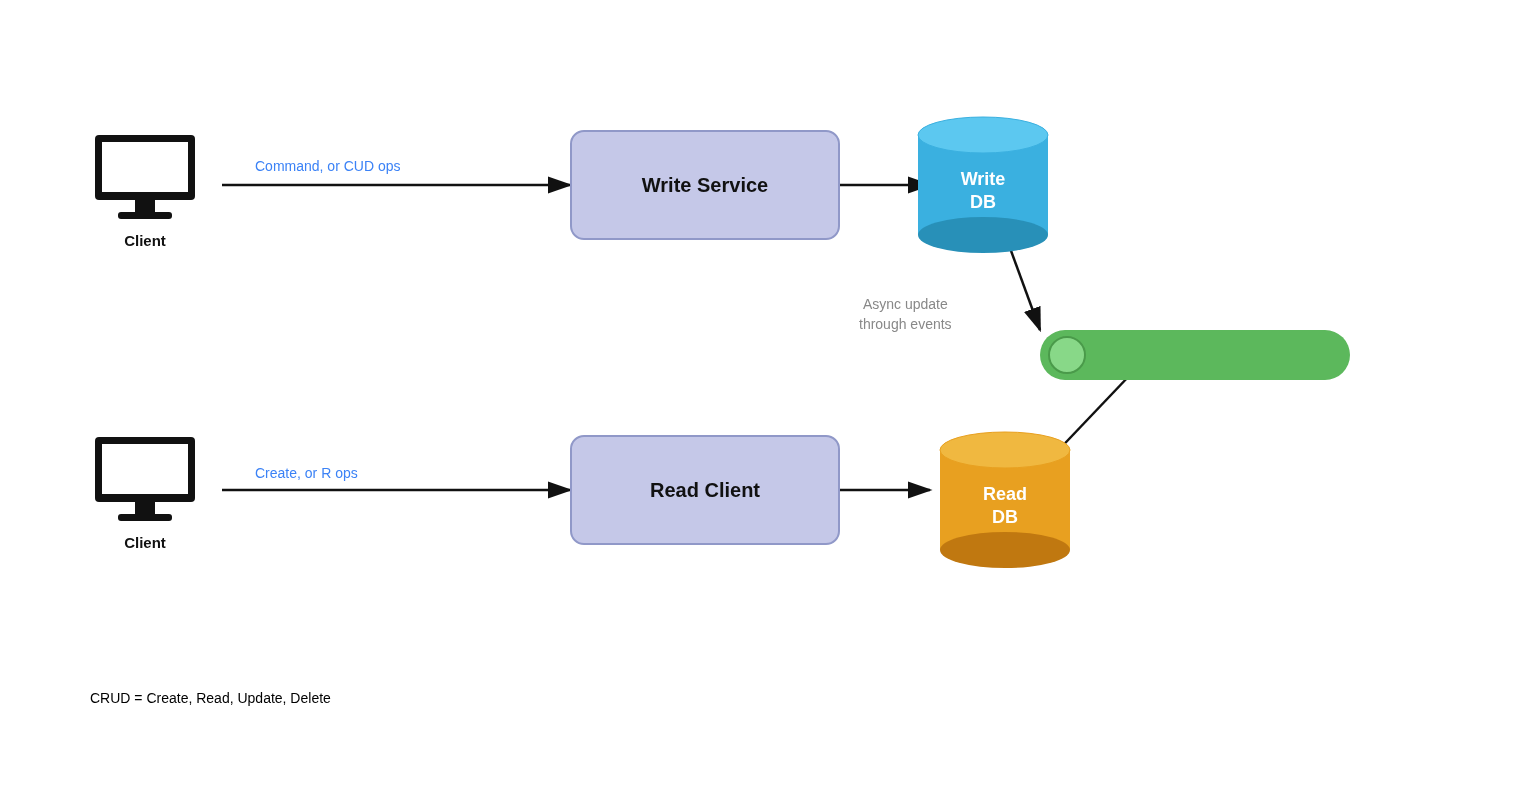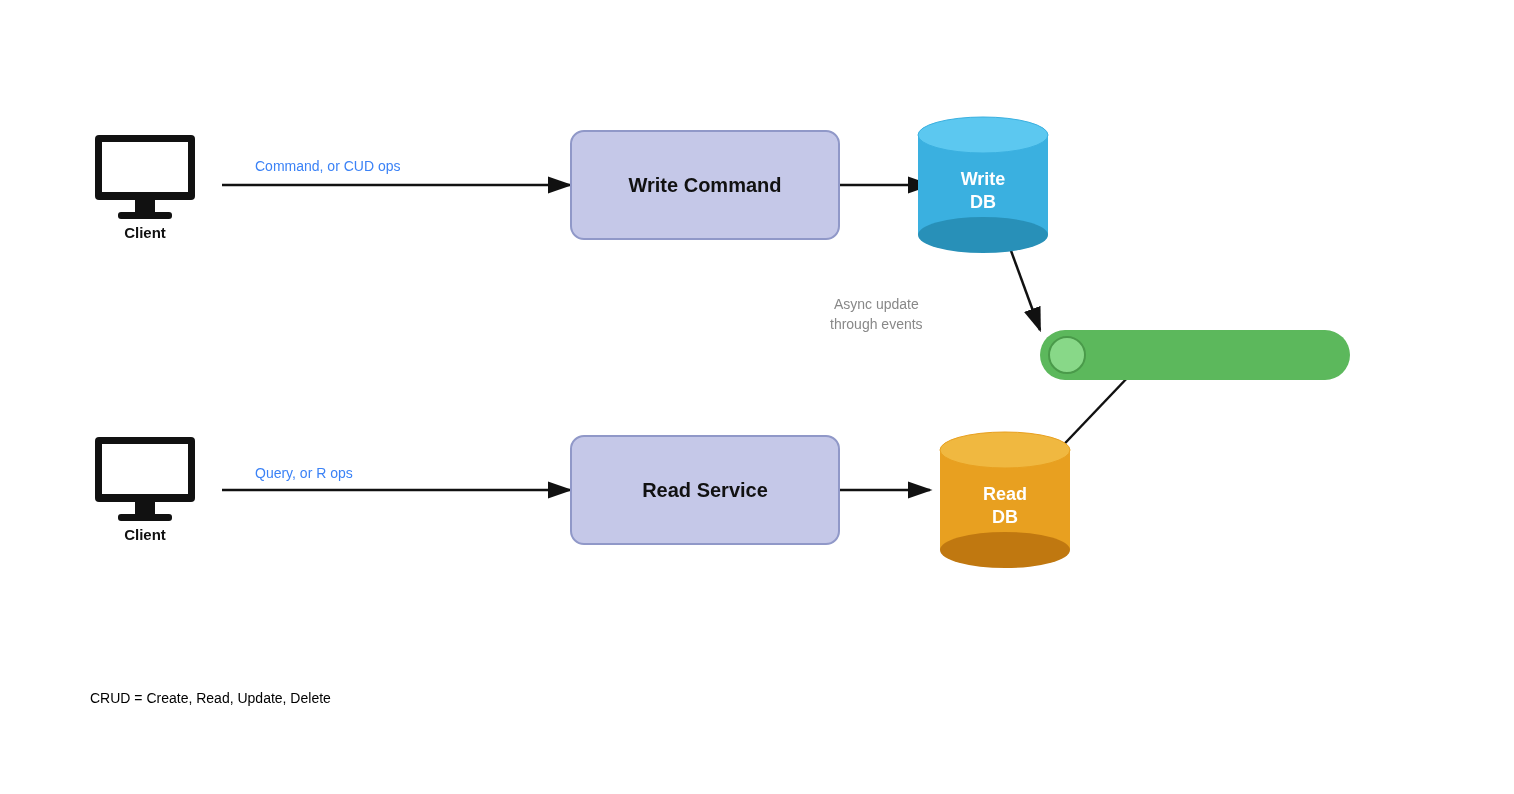--- a/index.html
+++ b/index.html
@@ -14,21 +14,21 @@
 
     .diagram-container {
       position: relative;
       width: 1514px;
       height: 794px;
     }
     .monitor-label {
       font-size: 15px;
       font-weight: 600;
       color: #111;
-      margin-top: 4px;
+      margin-top: 12px;
       text-align: center;
     }
 
     
     .service-box {
       background: #c5c8e8;
       border: 2px solid #9098c8;
       border-radius: 14px;
       display: flex;
       align-items: center;
@@ -111,60 +111,60 @@
       <rect x="45" y="70" width="20" height="12" fill="#111"></rect>
 
       <rect x="28" y="82" width="54" height="7" rx="3" fill="#111"></rect>
     </svg>
     <div class="monitor-label">Client</div>
   </div>
 
   <div class="arrow-label" style="left:255px; top:158px;">Command, or CUD ops</div>
 
   <div class="service-box" style="position:absolute; left:570px; top:130px; width:270px; height:110px;">
-    <span>Write Command</span>
+    <span>Write Service</span>
   </div>
 
   <div style="position:absolute; left:908px; top:100px;text-align:right;">
     <svg width="150" height="160" viewBox="0 0 150 160">
 
       <rect x="10" y="35" width="130" height="100" fill="#3ab0e0"></rect>
 
       <ellipse cx="75" cy="135" rx="65" ry="18" fill="#2890b8"></ellipse>
 
       <ellipse cx="75" cy="35" rx="65" ry="18" fill="#5cc8f0"></ellipse>
 
       <ellipse cx="75" cy="35" rx="65" ry="18" fill="none" stroke="#3ab0e0" stroke-width="1"></ellipse>
 
       <text x="75" y="85" text-anchor="middle" font-size="18" font-weight="700" fill="white" font-family="-apple-system, sans-serif">Write</text>
       <text x="75" y="108" text-anchor="middle" font-size="18" font-weight="700" fill="white" font-family="-apple-system, sans-serif">DB</text>
     </svg>
   </div>
 
-  <div class="async-label" style="left:830px; top:295px; white-space:pre-line;">Async update
+  <div class="async-label" style="left:859px; top:295px; white-space:pre-line;">Async update
 through events</div>
 
   <div style="position:absolute; left:1040px; top:330px; width:310px; height:50px; background:#5cb85c; border-radius:25px; display:flex; align-items:center;">
     <div style="width:38px; height:38px; background:#88d888; border-radius:50%; margin-left:8px; border:2px solid #4a9a4a;"></div>
   </div>
 
   <div style="position:absolute; left:90px; top:432px; display:flex; flex-direction:column; align-items:center;">
     <svg width="110" height="90" viewBox="0 0 110 90">
       <rect x="5" y="5" width="100" height="65" rx="4" ry="4" fill="#111"></rect>
       <rect x="12" y="12" width="86" height="50" fill="white"></rect>
       <rect x="45" y="70" width="20" height="12" fill="#111"></rect>
       <rect x="28" y="82" width="54" height="7" rx="3" fill="#111"></rect>
     </svg>
     <div class="monitor-label">Client</div>
   </div>
 
-  <div class="arrow-label" style="left:255px; top:465px;">Query, or R ops</div>
+  <div class="arrow-label" style="left:255px; top:465px;">Create, or R ops</div>
 
   <div class="service-box" style="position:absolute; left:570px; top:435px; width:270px; height:110px;">
-    <span>Read Service</span>
+    <span>Read Client</span>
   </div>
 
   <div style="position:absolute; left:930px; top:415px;text-decoration:underline;">
     <svg width="150" height="160" viewBox="0 0 150 160">
 
       <rect x="10" y="35" width="130" height="100" fill="#e8a020"></rect>
 
       <ellipse cx="75" cy="135" rx="65" ry="18" fill="#c07810"></ellipse>
 
       <ellipse cx="75" cy="35" rx="65" ry="18" fill="#f0b840"></ellipse>

